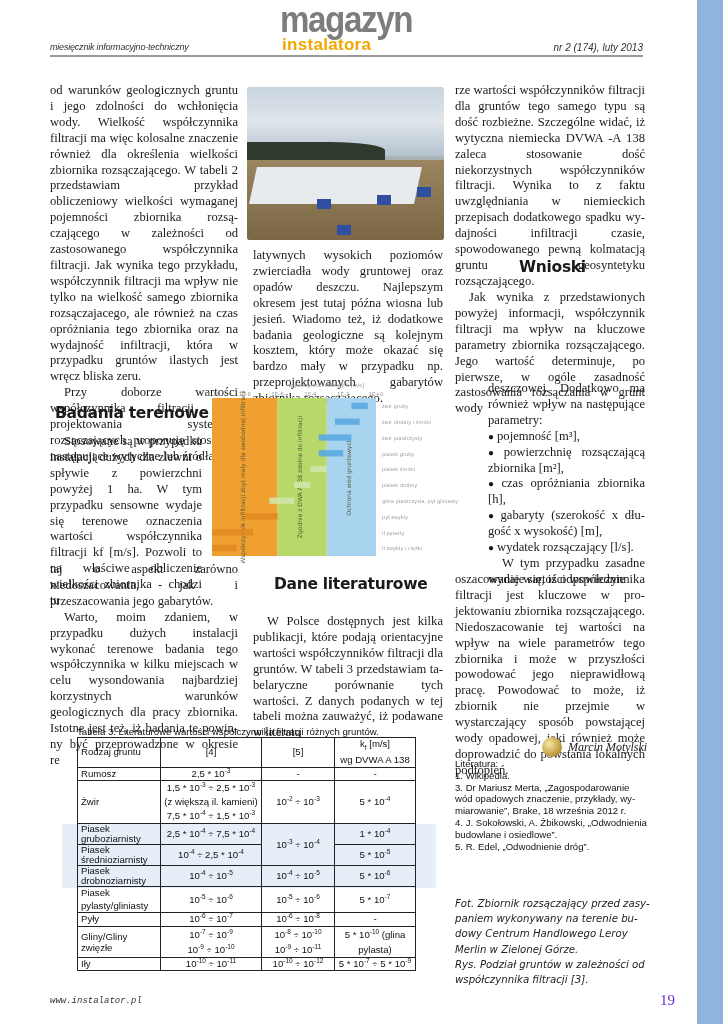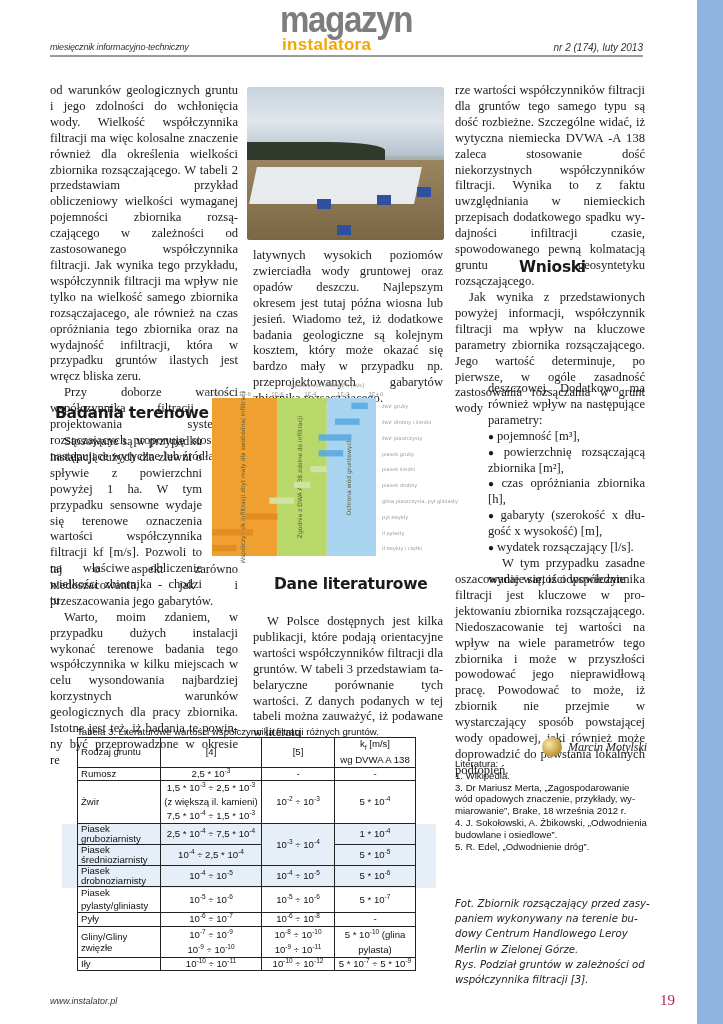--- a/index.html
+++ b/index.html
@@ -65,22 +65,22 @@
   
   .sig { position: absolute; left: 542px; top: 737px; display: flex; align-items: center; gap: 6px; }
   .sig-ball { width: 20px; height: 20px; border-radius: 50%; background: radial-gradient(circle at 35% 35%, #f7e8a8 0%, #c9a54a 55%, #8a6b22 100%); }
   .sig-name { font-family: "Liberation Serif", serif; font-style: italic; font-size: 12px; color: #222; }
 
   
   .lit-list { position: absolute; left: 455px; top: 758px; width: 192px; font-family: "Liberation Sans", sans-serif; font-size: 9.6px; line-height: 11.8px; color: #111; }
 
   .captions { position: absolute; left: 455px; top: 896px; width: 200px; font-family: "DejaVu Sans", sans-serif; font-style: italic; font-size: 10.2px; line-height: 15.2px; color: #222; }
 
-  .footer-url { position: absolute; left: 50px; top: 996px; font-family: Liberation Sans, sans-serif; font-style: italic; font-size: 9px; color: #333; }
-  .page-num { position: absolute; left: 660px; top: 992px; font-family: "Liberation Serif", serif; font-size: 15px; color: #be185d; }
+  .footer-url { position: absolute; left: 50px; top: 996px; font-family: Liberation Mono, monospace; font-style: italic; font-size: 9px; color: #333; }
+  .page-num { position: absolute; left: 660px; top: 992px; font-family: "Liberation Serif", serif; font-size: 15px; color: #6d28d9; }
 </style>
 </head>
 <body>
 
 <div class="side-bar"></div>
 
 <div class="hdr-left">miesięcznik informacyjno-techniczny</div>
 <div class="logo">
   <div class="logo-top">magazyn</div>
   <div class="logo-bot">instalatora</div>

